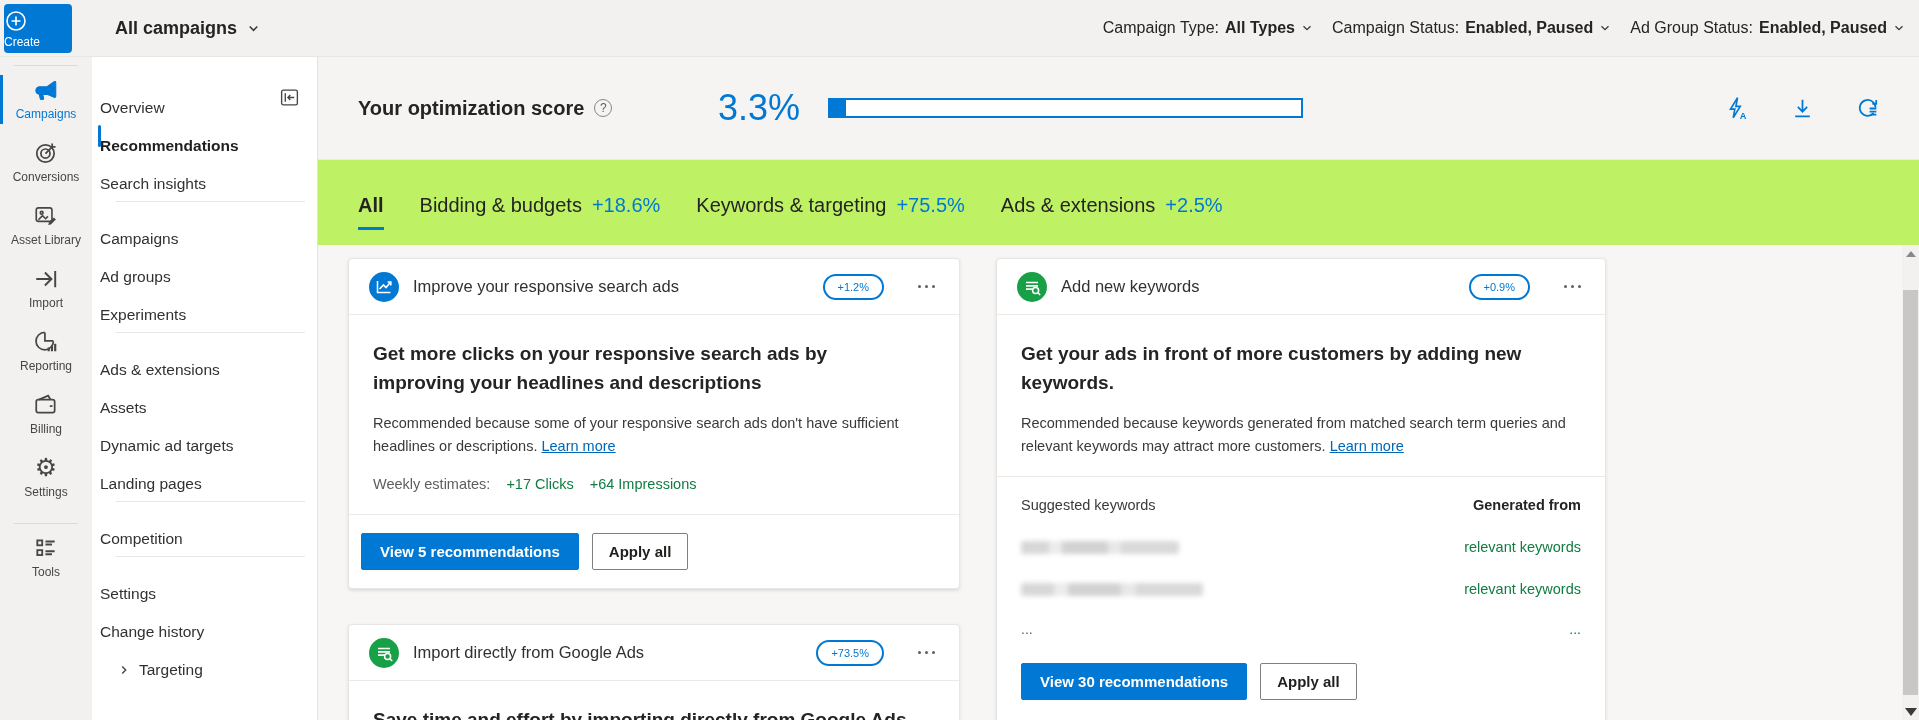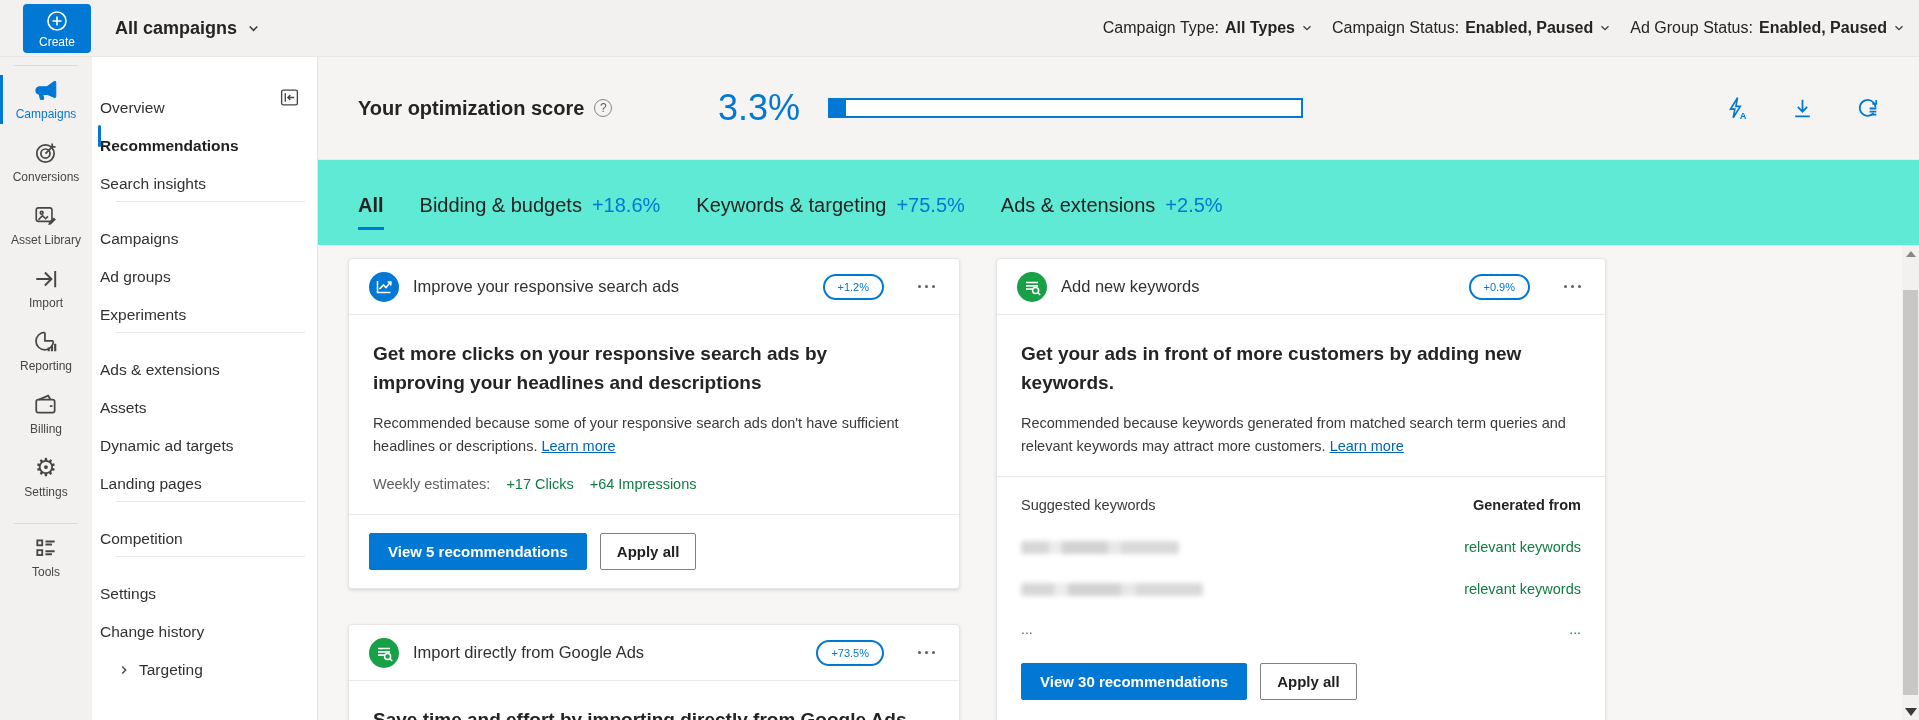--- a/index.html
+++ b/index.html
@@ -2,21 +2,21 @@
 <html><head>
 <meta charset="utf-8">
 <style>
   * { box-sizing: border-box; margin: 0; padding: 0; }
   html,body { width:1919px; height:720px; overflow:hidden; }
   body { font-family:"Liberation Sans","DejaVu Sans",sans-serif; background:#fff; color:#252423; position:relative; }
   svg { display:block; }
 
   
   .topbar { position:absolute; left:0; top:0; right:0; height:57px; background:#f3f1ef; border-bottom:1px solid #e8e6e3; display:flex; align-items:center; z-index:5; }
-  .create-btn { position:absolute; left:23px; top:4px; width:68px; height:49px; background:#0078d4; border-radius:4px; color:#fff; display:flex; flex-direction:column; align-items:center; justify-content:center; gap:2px; cursor:pointer; }
+  .create-btn { position:absolute; left:4px; top:4px; width:68px; height:49px; background:#0078d4; border-radius:4px; color:#fff; display:flex; flex-direction:column; align-items:flex-start; justify-content:center; gap:2px; cursor:pointer; }
   .create-btn .lbl { font-size:12px; }
   .scope { margin-left:115px; font-size:18px; font-weight:700; color:#252423; display:flex; align-items:center; gap:10px; cursor:pointer; }
   .chev { color:#3b3a39; }
   .topbar-filters { margin-left:auto; margin-right:14px; display:flex; gap:19px; align-items:flex-end; font-size:16px; }
   .filter { display:flex; align-items:center; gap:6px; cursor:pointer; white-space:nowrap; }
   .filter .value { font-weight:700; }
 
   
   .rail { position:absolute; left:0; top:57px; bottom:0; width:92px; background:#f3f1ef; }
   .rail-top-divider { height:1px; background:#dddbd9; margin:8px 14px 4px; }
@@ -40,21 +40,21 @@
   .main { position:absolute; left:318px; top:57px; right:0; bottom:0; background:#fff; }
   .score-header { height:103px; background:#f6f4f2; border-bottom:1px solid #eceae8; display:flex; align-items:center; padding:0 38px 0 40px; }
   .score-title { width:330px; font-size:20px; font-weight:700; color:#252423; display:flex; align-items:center; gap:10px; }
   .help-circle { width:18px; height:18px; border:1px solid #8a8886; border-radius:50%; color:#605e5c; font-size:12px; font-weight:400; display:flex; align-items:center; justify-content:center; cursor:pointer; flex:none; }
   .score-value { font-size:36px; font-weight:400; color:#0078d4; margin-left:30px; white-space:nowrap; }
   .progress { width:475px; height:20px; border:2px solid #0078d4; background:#fff; margin-left:28px; position:relative; }
   .progress-fill { position:absolute; left:0; top:0; bottom:0; background:#0078d4; }
   .score-icons { margin-left:auto; display:flex; align-items:center; gap:40px; }
   .icon-btn { color:#0078d4; cursor:pointer; }
 
-  .tabs-row { height:85px; background:#5eead4; display:flex; align-items:flex-end; gap:36px; padding:0 0 15px 40px; }
+  .tabs-row { height:85px; background:#bef264; display:flex; align-items:flex-end; gap:36px; padding:0 0 15px 40px; }
   .tab { font-size:20px; color:#252423; display:flex; gap:10px; padding-bottom:10px; border-bottom:3px solid transparent; cursor:pointer; white-space:nowrap; }
   .tab.active { font-weight:700; border-color:#0078d4; }
   .tab .delta { color:#0078d4; }
 
   
   .cards { position:absolute; top:188px; left:0; right:17px; bottom:0; background:#f7f6f5; padding:13px 0 0 30px; display:flex; align-items:flex-start; gap:36px; overflow:hidden; }
   .col { display:flex; flex-direction:column; gap:35px; }
   .col-1 { width:612px; }
   .col-2 { width:610px; }
   .card { background:#fff; border:1px solid #e8e6e4; border-radius:4px; box-shadow:0 1.6px 3.6px rgba(0,0,0,.1); }
@@ -63,21 +63,21 @@
   .card-title { font-size:16.5px; color:#323130; white-space:nowrap; }
   .pill { margin-left:auto; border:2px solid #0078d4; color:#0078d4; border-radius:14px; height:26px; line-height:22px; padding:0 13px; font-size:11px; white-space:nowrap; }
   .more-dots { margin-left:20px; display:flex; gap:4px; cursor:pointer; padding:6px 0; }
   .more-dots i { width:3px; height:3px; border-radius:50%; background:#605e5c; }
   .card-body { padding:24px 24px 22px; }
   .card-heading { font-size:19px; font-weight:700; color:#252423; line-height:1.55; margin-bottom:14px; max-width:545px; }
   .card-desc { font-size:14.5px; color:#3b3a39; line-height:1.6; max-width:548px; }
   .learn-link { color:#0067b8; text-decoration:underline; cursor:pointer; }
   .weekly { margin-top:18px; font-size:14.5px; color:#605e5c; display:flex; gap:16px; white-space:nowrap; }
   .weekly .est { color:#107c41; }
-  .card-footer { border-top:1px solid #eceae8; padding:18px 20px; display:flex; gap:13px; }
+  .card-footer { border-top:1px solid #eceae8; padding:18px 12px; display:flex; gap:13px; }
   .btn-primary { font-family:inherit; background:#0078d4; color:#fff; border:1px solid #0078d4; font-weight:700; font-size:15px; height:37px; padding:0 18px; border-radius:2px; cursor:pointer; white-space:nowrap; }
   .btn-outline { font-family:inherit; background:#fff; color:#201f1e; border:1px solid #808080; font-weight:700; font-size:15px; height:37px; padding:0 16px; border-radius:2px; cursor:pointer; white-space:nowrap; }
 
   .kw-divider { height:1px; background:#eceae8; }
   .kw-table { padding:20px 24px 0; }
   .kw-head { display:flex; justify-content:space-between; font-size:14.5px; color:#3b3a39; }
   .kw-head .gen-col { font-weight:700; color:#252423; }
   .kw-row { display:flex; justify-content:space-between; align-items:center; margin-top:26px; }
   .blur-bar { height:13px; border-radius:2px; background:linear-gradient(90deg,#d7d7d7 0 18%,#ececec 18% 26%,#d2d2d2 26% 55%,#e8e8e8 55% 63%,#d9d9d9 63% 100%); filter:blur(2.5px); }
   .kw-gen { font-size:14.5px; color:#107c41;text-align:right; }

